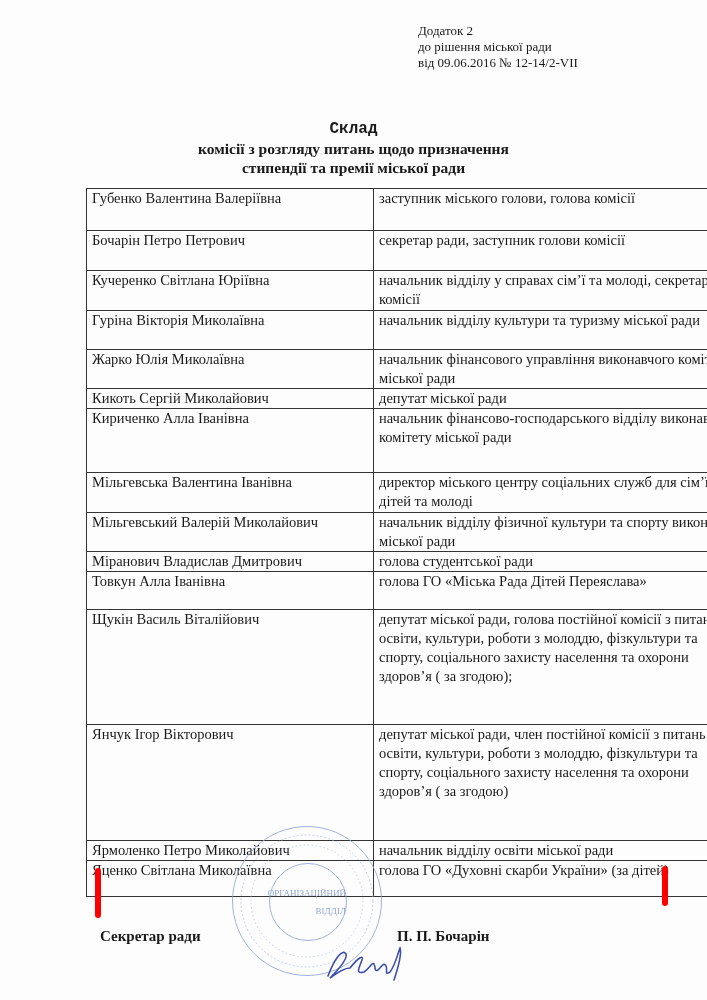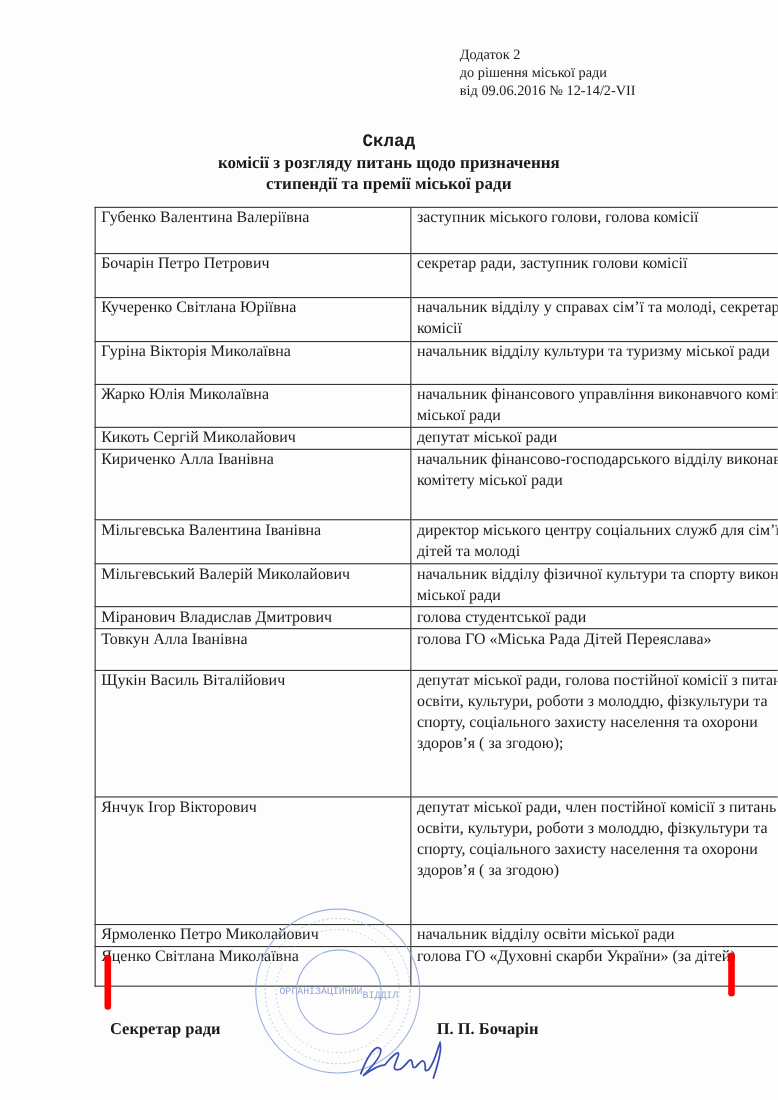--- a/index.html
+++ b/index.html
@@ -1,21 +1,21 @@
 <!DOCTYPE html>
 <html><head>
 <meta charset="utf-8">
 <style>
   html, body { margin:0; padding:0; }
   body {
     width:707px; height:1000px; background:#fdfdfd; position:relative; overflow:hidden;
     font-family:"Liberation Serif","DejaVu Serif",serif; color:#1a1a1a;
   }
   .appendix {
-    position:absolute; left:418px; top:42px; font-size:13px; line-height:16px;
+    position:absolute; left:418px; top:23px; font-size:13px; line-height:16px;
   }
   .title-block {
     position:absolute; left:0; width:707px; top:120px; text-align:center;
     font-weight:bold; font-size:15.5px; line-height:19px;
   }
   table.committee {
     position:absolute; left:86px; top:188px; width:660px;
     border-collapse:collapse; font-size:14.5px; line-height:19px;
   }
   table.committee td {
@@ -29,22 +29,22 @@
   }
   .sig-left { left:100px; }
   .sig-right { left:397px; }
   .stamp {
     position:absolute; left:232px; top:826px; width:148px; height:148px;
     border:1.5px solid #8ea4d8; border-radius:50%; opacity:0.85;
   }
   .stamp-inner {
     position:absolute; left:36px; top:36px; width:76px; height:76px;
     border:1.5px solid #8ea4d8; border-radius:50%;
-    display:flex; flex-direction:row; align-items:center; justify-content:center;
-    font-family:Liberation Mono, monospace; color:#7e95cf;
+    display:flex; flex-direction:column; align-items:flex-end; justify-content:center;
+    font-family:Liberation Serif, serif; color:#7e95cf;
     font-size:9px; line-height:12px;
   }
   .stamp-ring-text {
     position:absolute; left:0; top:0; width:148px; height:148px;
   }
   .signature-scribble {
     position:absolute; left:320px; top:938px; width:90px; height:48px;
   }
   .red-mark {
     position:absolute; width:6px; background:#f00; border-radius:3px;

